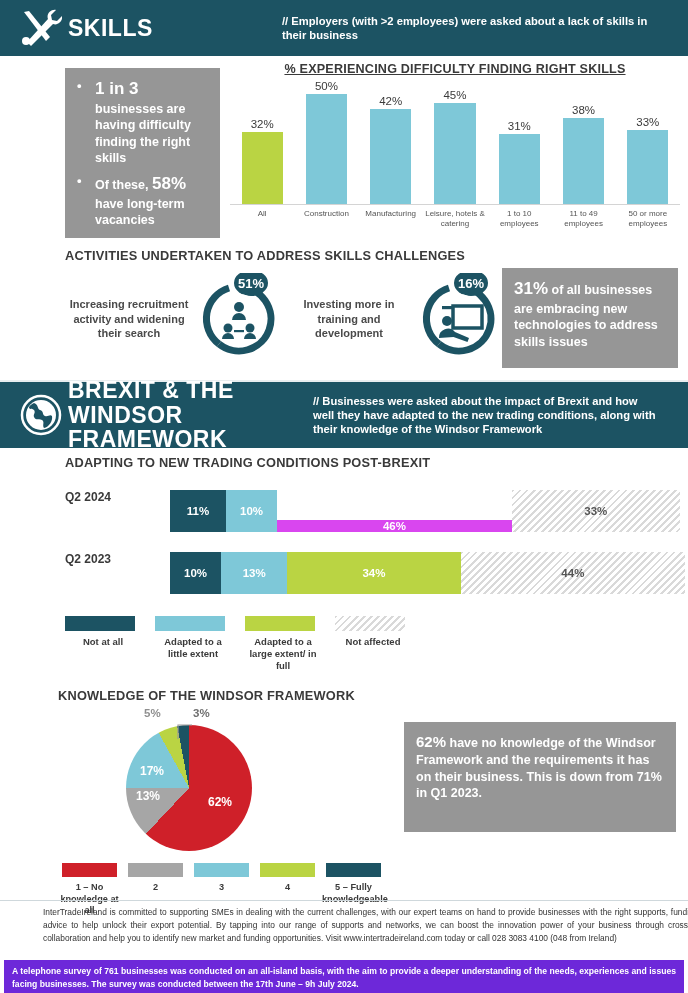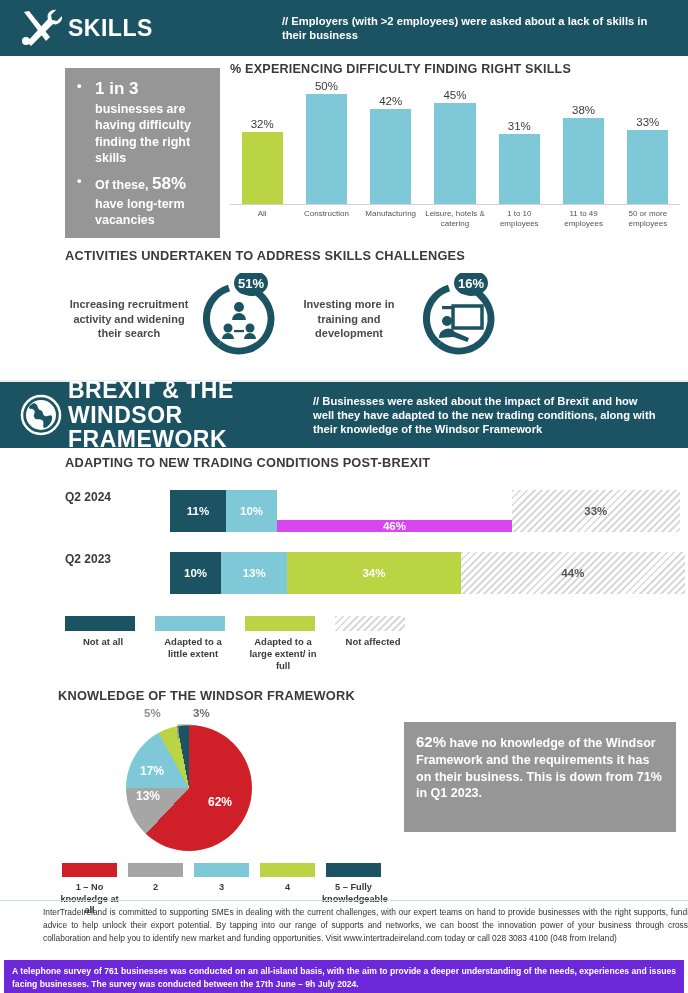--- a/index.html
+++ b/index.html
@@ -72,22 +72,24 @@
   
   .colchart {
     position: absolute;
     left: 230px; top: 62px;
     width: 450px; height: 185px;
   }
   .colchart .chart-title {
     font-size: 12.6px;
     font-weight: bold;
     color: #3a3a3a;
+    text-align: center;
     letter-spacing: 0.2px;
     margin-bottom: 4px;
+    text-decoration: underline;
   }
   .colchart .plot {
     position: relative;
     height: 125px;
     display: flex;
     align-items: flex-end;
     border-bottom: 1px solid #d4d4d4;
   }
   .colchart .colcell {
     flex: 1 1 0;
@@ -331,20 +333,23 @@
               <path d="M26 65 a9 9 0 0 1 16 -6 l14 6 l-1.5 4 l-14 -5 z"></path>
             </g>
             <text x="58" y="15" font-family="Liberation Sans, sans-serif" font-size="13" font-weight="bold" fill="#ffffff" text-anchor="middle">16%</text>
           </svg>
         </div>
       </div>
 
     </div>
   </div>
 
+  <div class="tech-box gray-box">
+    <span class="big">31%</span><span> of all businesses  are embracing new technologies to address skills issues</span>
+  </div>
 
   <div style="position:absolute; left:0; top:380px; width:688px;">
     <div class="divider-light"></div>
     <div class="sec-header" id="brexit-header">
       <div class="icon-wrap">
         <svg width="42" height="42" viewBox="0 0 42 42">
           <circle cx="21" cy="21" r="19" fill="none" stroke="#ffffff" stroke-width="2.5"></circle>
           <circle cx="21" cy="21" r="15" fill="#ffffff"></circle>
           <path d="M14 9 c5 2 3 6 6 7 c4 1 2 5 5 6 c3 1 5 -2 7 0 c1 5 -3 11 -8 12 c-2 -3 1 -6 -2 -8 c-3 -2 -6 1 -8 -3 c-1 -3 2 -4 0 -7 c-2 -2 -5 0 -5 -3 c1 -2 3 -3 5 -4 z" fill="#1c5363"></path>
         </svg>

